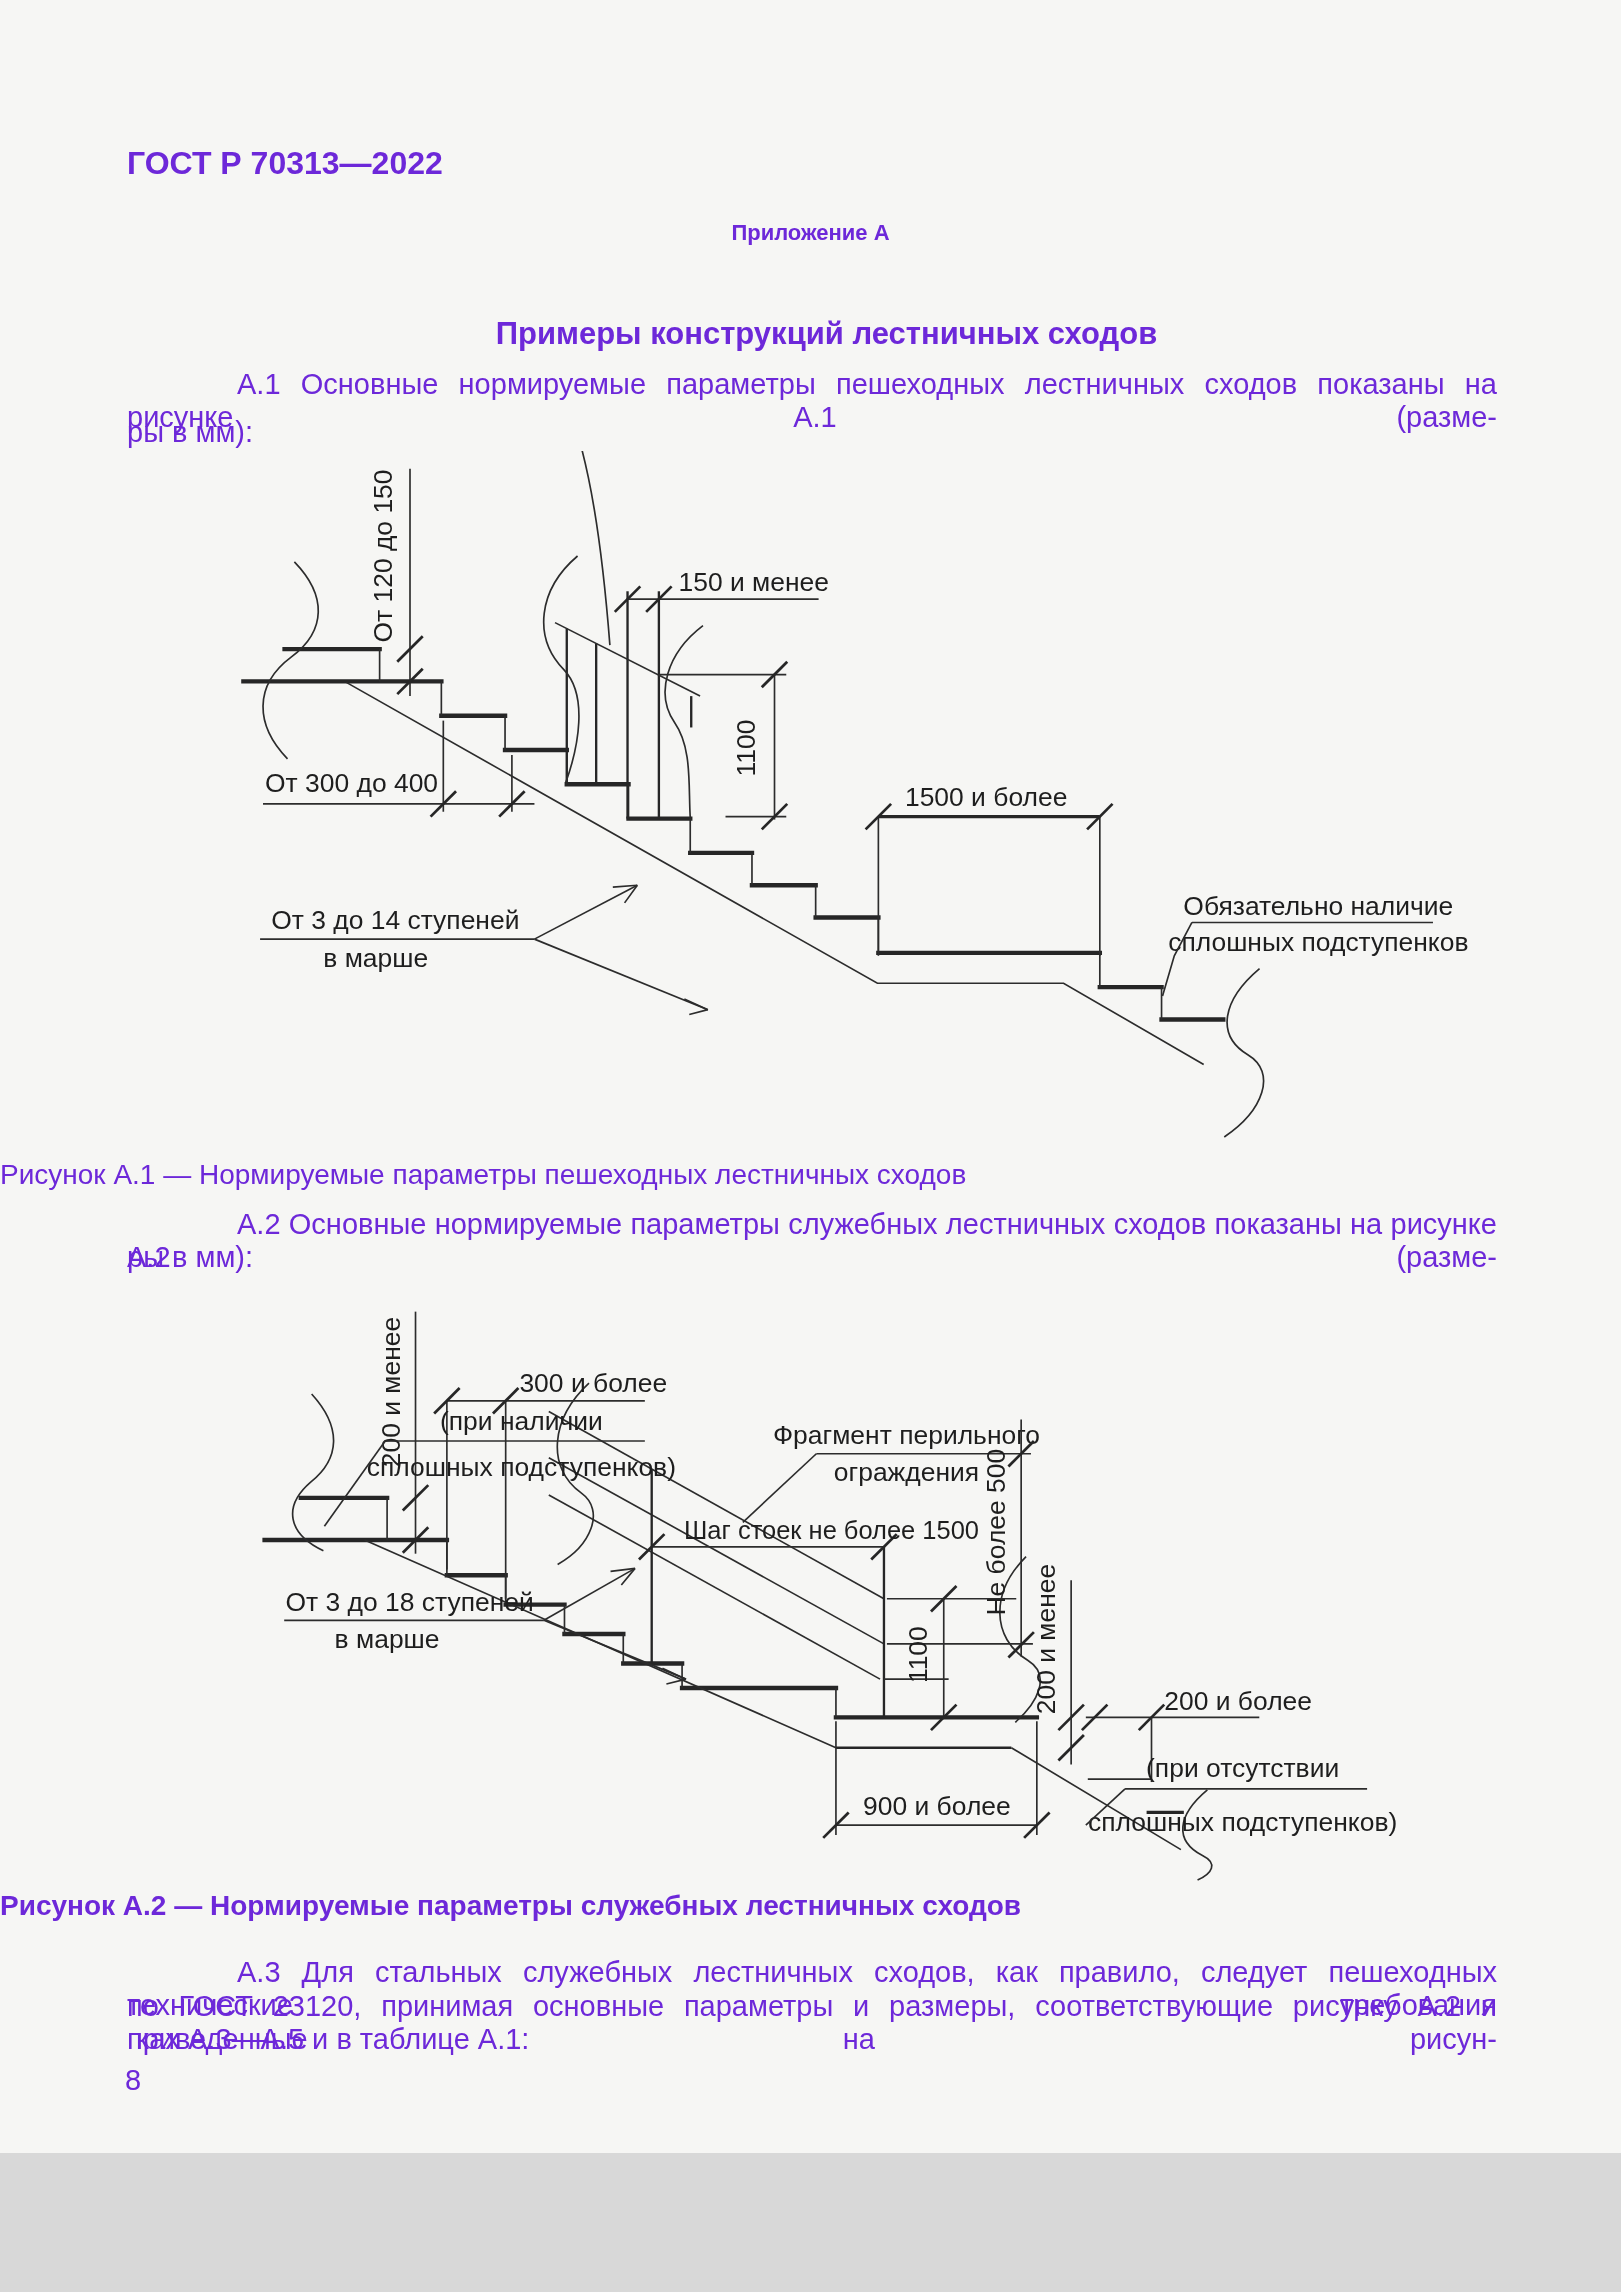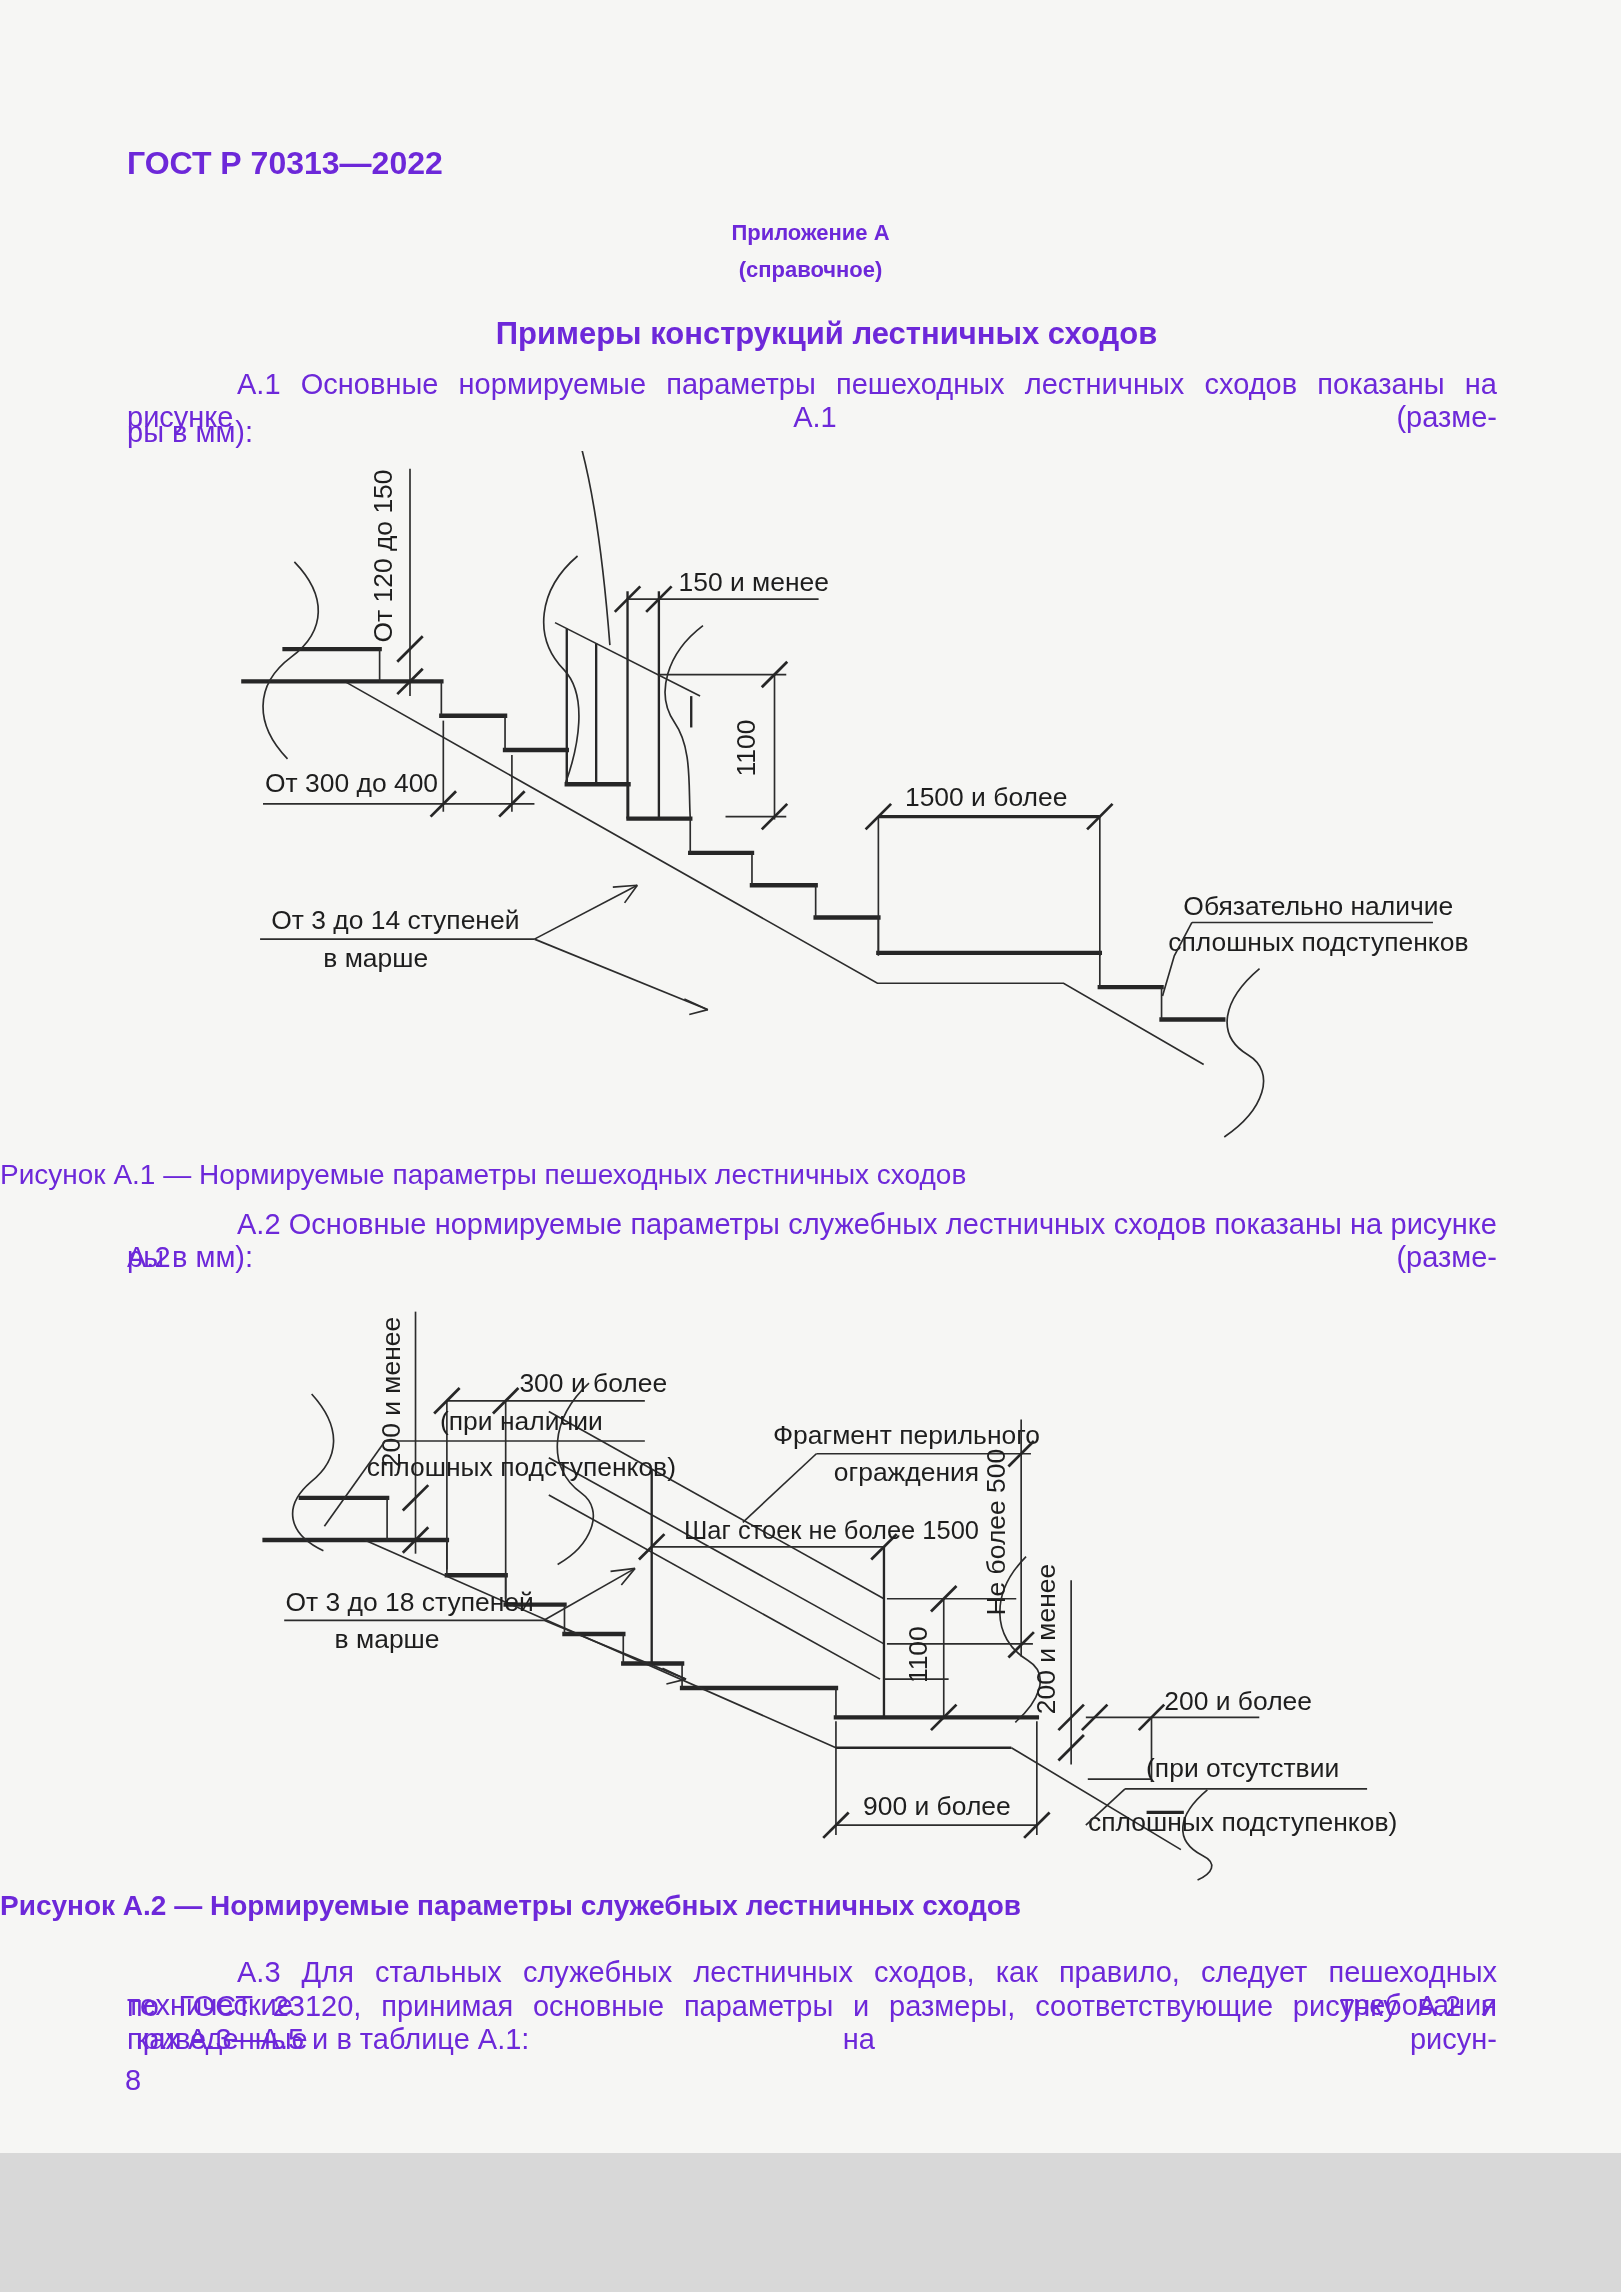--- a/index.html
+++ b/index.html
@@ -30,21 +30,20 @@
   .tk{stroke:#262626;stroke-width:2.8;fill:none;}
 </style>
 </head>
 <body>
 
 <div class="page">
 
   <div class="abs hdr" style="left:127px;top:145px;">ГОСТ Р 70313—2022</div>
 
   <div class="abs app" style="top:220px;">Приложение А</div>
-  <div class="abs app" style="top:257px;">(справочное)</div>
   <div class="abs heading" style="top:316px;margin-left:16px;">Примеры конструкций лестничных сходов</div>
 
   <div class="abs body-line wide jline indent" style="top:368px;">А.1  Основные нормируемые параметры пешеходных лестничных сходов показаны на рисунке А.1 (разме-</div>
   <div class="abs body-line" style="left:127px;top:416px;">ры в мм):</div>
 
   <svg style="left:118px;top:451px;" width="1411" height="696" viewBox="120 460 1440 710">
 
     <g>
       <path class="thick" d="M290,662 H387 M248,695 H450 M450,730 H515 M515,765 H578 M578,800 H641 M641,835 H704 M704,870 H767 M767,903 H832 M832,936 H896 M896,972 H1122 M1122,1007 H1185 M1185,1040 H1248"></path>
       <path class="thin" d="M387,662 V695 M450,695 V730 M515,730 V765 M578,765 V800 M641,800 V835 M704,835 V870 M767,870 V903 M832,903 V936 M896,936 V972 M1122,972 V1007 M1185,1007 V1040"></path>

